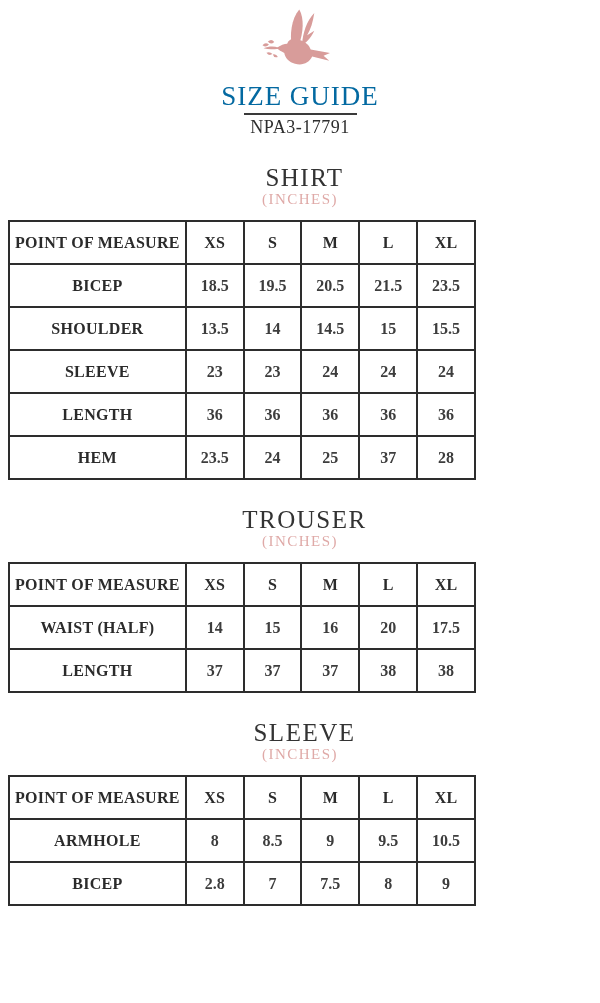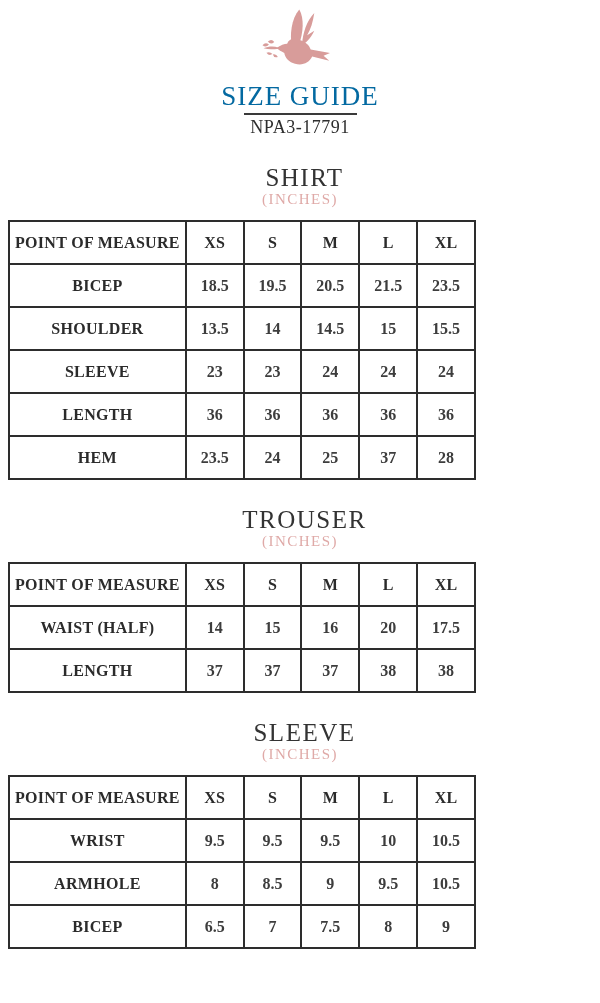--- a/index.html
+++ b/index.html
@@ -181,38 +181,30 @@
             <th class="label-col">POINT OF MEASURE</th>
             <th>XS</th>
             <th>S</th>
             <th>M</th>
             <th>L</th>
             <th>XL</th>
           </tr>
         </thead>
         <tbody>
           <tr>
-            <th class="label-col">WRIST</th>
-            <td>9.5</td>
-            <td>9.5</td>
-            <td>9.5</td>
-            <td>10</td>
-            <td>10.5</td>
-          </tr>
-          <tr>
             <th class="label-col">ARMHOLE</th>
             <td>8</td>
             <td>8.5</td>
             <td>9</td>
             <td>9.5</td>
             <td>10.5</td>
           </tr>
           <tr>
             <th class="label-col">BICEP</th>
-            <td>6.5</td>
+            <td>2.8</td>
             <td>7</td>
             <td>7.5</td>
             <td>8</td>
             <td>9</td>
           </tr>
         </tbody>
       </table>
   </div>
 
 </div>

